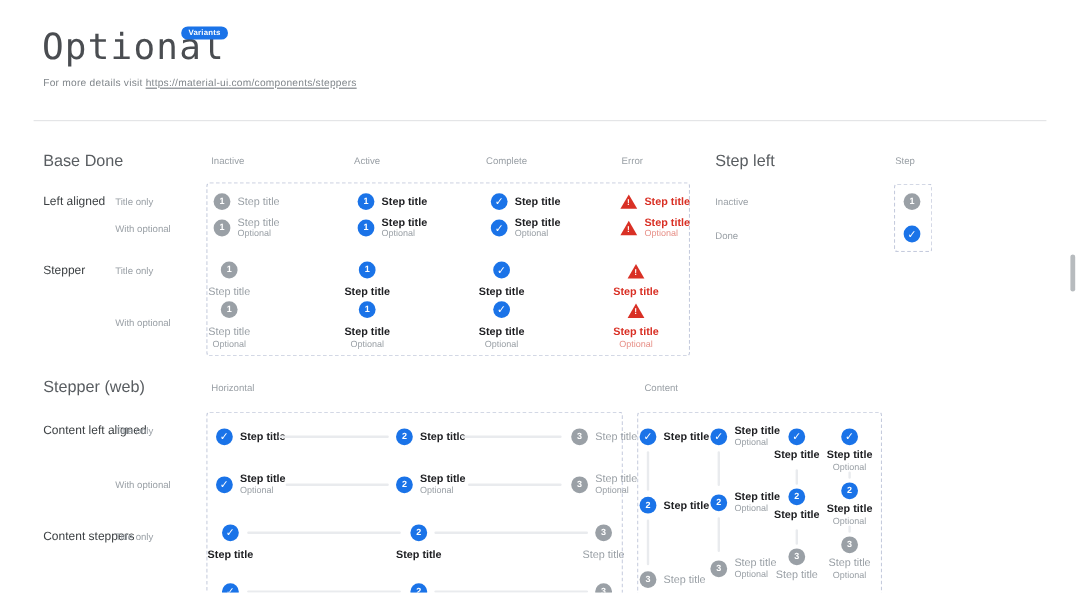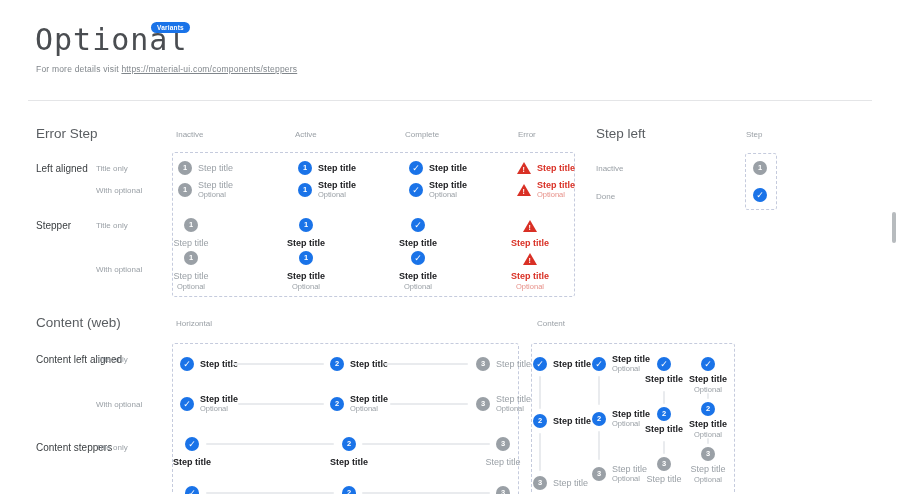--- a/index.html
+++ b/index.html
@@ -57,21 +57,21 @@
 </head>
 <body>
 
 <div class="canvas">
 
   <div class="title">Optional</div>
   <div class="badge">Variants</div>
   <div class="sub"><span>For more details visit </span><a>https://material-ui.com/components/steppers</a></div>
   <div class="hr"></div>
 
-  <div class="h2" style="left:36px;top:126px">Error Step</div>
+  <div class="h2" style="left:36px;top:126px">Base Done</div>
   <div class="ch" style="left:176px;top:130px">Inactive</div>
   <div class="ch" style="left:295px;top:130px">Active</div>
   <div class="ch" style="left:405px;top:130px">Complete</div>
   <div class="ch" style="left:518px;top:130px">Error</div>
 
   <div class="rl" style="left:36px;top:163px">Left aligned</div>
   <div class="sl" style="left:96px;top:164px">Title only</div>
   <div class="sl" style="left:96px;top:186px">With optional</div>
   <div class="rl" style="left:36px;top:220px">Stepper</div>
   <div class="sl" style="left:96px;top:221px">Title only</div>
@@ -174,21 +174,21 @@
   <div class="h2" style="left:596px;top:126px">Step left</div>
   <div class="ch" style="left:746px;top:130px">Step</div>
   <div class="sl" style="left:596px;top:164px">Inactive</div>
   <div class="sl" style="left:596px;top:192px">Done</div>
   <div class="dbox" style="left:745px;top:153px;width:30px;height:55px"></div>
   <span class="c g ca" style="left:753px;top:161px">1</span>
   <span class="c b chk ca" style="left:753px;top:188px">✓</span>
 
   <div class="sbar"></div>
 
-  <div class="h2" style="left:36px;top:315px">Content (web)</div>
+  <div class="h2" style="left:36px;top:315px">Stepper (web)</div>
   <div class="ch" style="left:176px;top:319px">Horizontal</div>
   <div class="ch" style="left:537px;top:319px">Content</div>
 
   <div class="rl" style="left:36px;top:354px">Content left aligned</div>
   <div class="sl" style="left:96px;top:355px">Title only</div>
   <div class="sl" style="left:96px;top:400px">With optional</div>
   <div class="rl" style="left:36px;top:442px">Content steppers</div>
   <div class="sl" style="left:96px;top:443px">Title only</div>
 
   <div class="dbox" style="left:172px;top:343px;width:345px;height:160px"></div>

